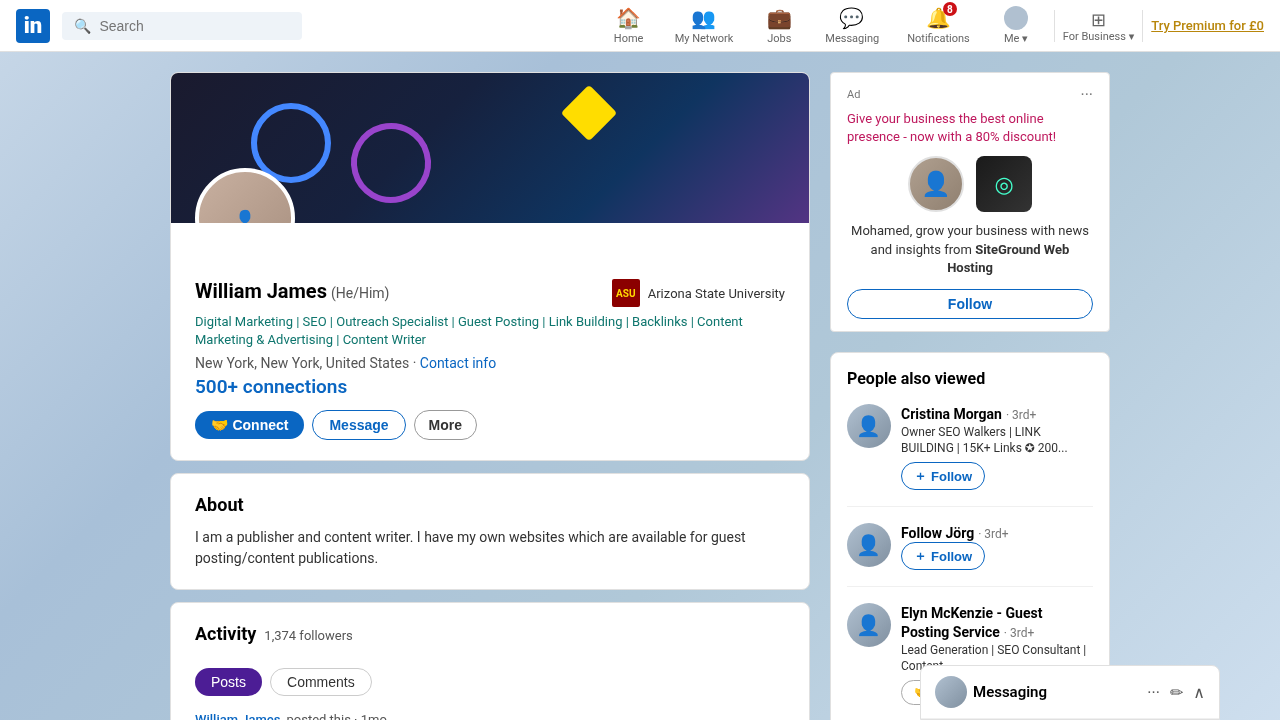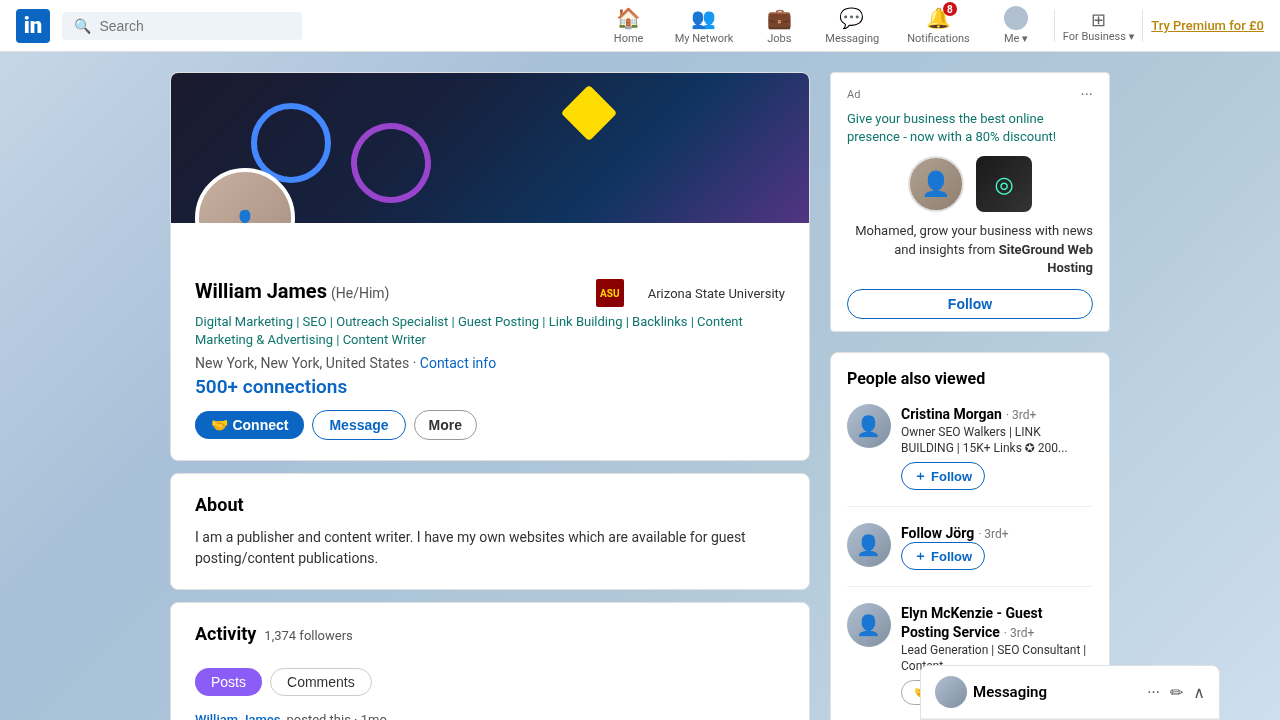--- a/index.html
+++ b/index.html
@@ -186,21 +186,21 @@
       color: #000;
     }
     .profile-pronoun {
       font-size: 14px;
       font-weight: 400;
       color: #555;
     }
     .profile-school {
       display: flex;
       align-items: center;
-      gap: 24px;
+      gap: 8px;
       font-size: 13px;
       color: #333;
     }
     .school-logo {
       width: 28px; height: 28px;
       background: #8b0000;
       border-radius: 2px;
       display: flex; align-items: center; justify-content: center;
       color: #ffd700;
       font-size: 10px;
@@ -309,21 +309,21 @@
     }
     .tab-btn {
       border-radius: 20px;
       padding: 5px 16px;
       font-size: 14px;
       font-weight: 500;
       cursor: pointer;
       border: none;
     }
     .tab-active {
-      background: #8b5cf6;
+      background: #4c1d95;
       color: #fff;
     }
     .tab-inactive {
       background: #fff;
       color: #333;
       border: 1.5px solid #ccc;
     }
     .post-author-row {
       display: flex;
       align-items: center;
@@ -349,21 +349,21 @@
     .ad-header {
       display: flex;
       justify-content: space-between;
       align-items: center;
       margin-bottom: 6px;
     }
     .ad-label { font-size: 11px; color: #777; }
     .ad-more { font-size: 16px; color: #777; cursor: pointer; }
     .ad-tagline {
       font-size: 13px;
-      color: #0f766e;
+      color: #be185d;
       margin-bottom: 10px;
       line-height: 1.4;
     }
     .ad-logos {
       display: flex;
       align-items: center;
       justify-content: center;
       gap: 12px;
       margin-bottom: 10px;
     }
@@ -379,21 +379,21 @@
       width: 56px; height: 56px;
       background: linear-gradient(135deg, #1a1a1a, #333);
       border-radius: 8px;
       display: flex; align-items: center; justify-content: center;
       color: #4fc;
       font-size: 22px;
     }
     .ad-description {
       font-size: 13px;
       color: #333;
-      text-align: right;
+      text-align: center;
       margin-bottom: 12px;
       line-height: 1.4;
     }
     .ad-description strong { font-weight: 700; }
     .btn-follow-ad {
       display: block;
       width: 100%;
       background: #fff;
       color: #0a66c2;
       border: 1.5px solid #0a66c2;

